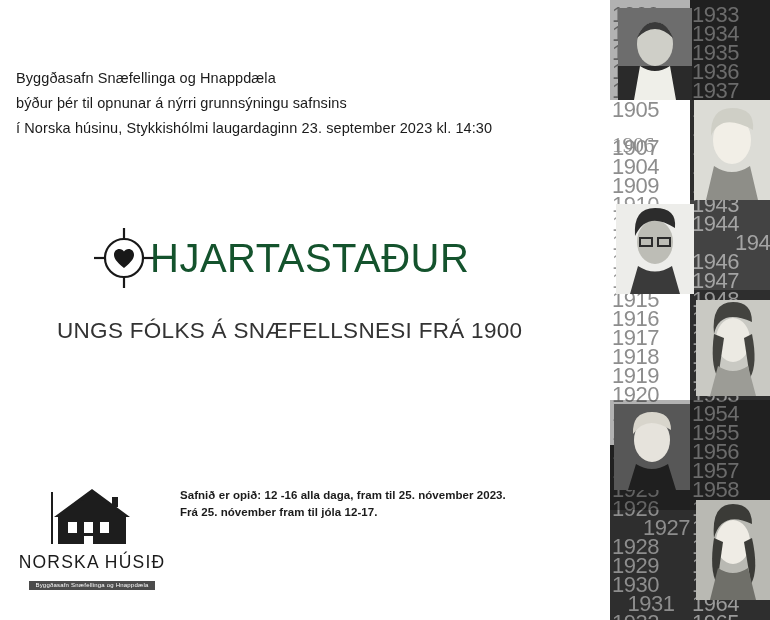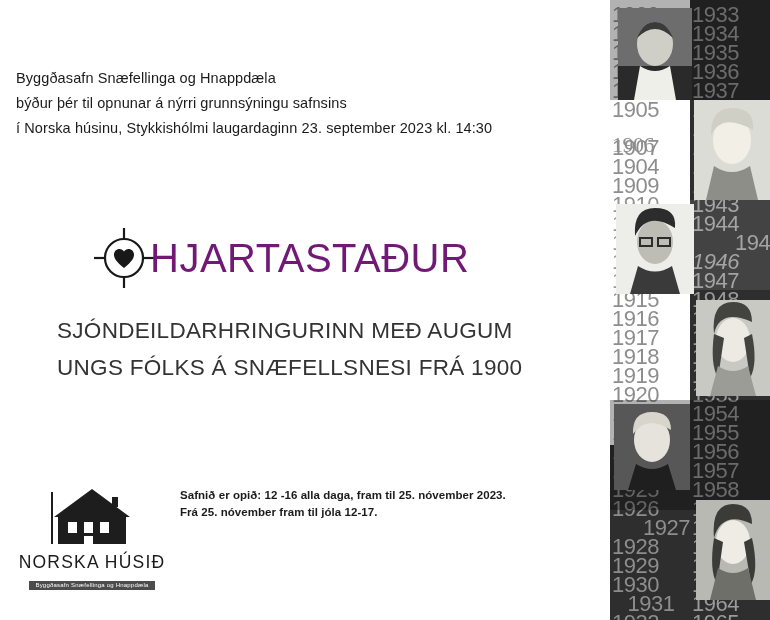--- a/index.html
+++ b/index.html
@@ -45,21 +45,21 @@
     height: 60px;
   }
   .target-icon {
     width: 64px; height: 64px;
     margin-right: -6px;
     flex: 0 0 auto;
   }
   .main-title {
     font-size: 40px;
     letter-spacing: 0.5px;
-    color: #701a75;
+    color: #14532d;
     font-weight: 400;
     line-height: 1;
     white-space: nowrap;
   }
 
   .subtitle {
     position: absolute;
     left: 57px; top: 312px;
     width: 540px;
   }
@@ -189,21 +189,20 @@
           <line x1="32" y1="50" x2="32" y2="62" stroke="#181818" stroke-width="2.2"></line>
           <line x1="2" y1="32" x2="14" y2="32" stroke="#181818" stroke-width="2.2"></line>
           <line x1="50" y1="32" x2="62" y2="32" stroke="#181818" stroke-width="2.2"></line>
           <path d="M32 42 C24 35.5 22 32.2 22 28.8 C22 25.4 24.4 23 27.4 23 C29.4 23 31.1 24.1 32 25.6 C32.9 24.1 34.6 23 36.6 23 C39.6 23 42 25.4 42 28.8 C42 32.2 40 35.5 32 42 Z" fill="#181818"></path>
         </svg>
       </span>
       <span class="main-title">HJARTASTAÐUR</span>
     </div>
 
     <div class="subtitle">
-      <div class="subtitle-line">SJÓNDEILDARHRINGURINN MEÐ AUGUM</div>
       <div class="subtitle-line">UNGS FÓLKS Á SNÆFELLSNESI FRÁ 1900</div>
     </div>
 
     <div class="logo-block">
       <span class="logo-house">
         <svg viewBox="0 0 148 62" aria-hidden="true">
 
           <path d="M40 30 L74 6 L108 30 L108 58 L40 58 Z" fill="#1d1d1d"></path>
           <path d="M36 31 L74 3 L112 31 L108 31 L74 8 L40 31 Z" fill="#1d1d1d"></path>
 
@@ -272,21 +271,21 @@
           <div class="year" style="top: 59px;">1936</div>
           <div class="year" style="top: 78px;">1937</div>
           <div class="year" style="top: 97px;">1938</div>
           <div class="year" style="top: 116px;">1939</div>
           <div class="year" style="top: 135px;">1940</div>
           <div class="year" style="top: 154px;">1941</div>
           <div class="year" style="top: 173px;">1942</div>
           <div class="year" style="top: 192px;">1943</div>
           <div class="year" style="top: 211px;">1944</div>
           <div class="year" style="top: 230px; margin-left: 43px;">1945</div>
-          <div class="year" style="top: 249px; font-style: italic;">1946</div>
+          <div class="year" style="top: 249px;">1946</div>
           <div class="year" style="top: 268px;">1947</div>
           <div class="year" style="top: 287px;">1948</div>
           <div class="year" style="top: 306px;">1949</div>
           <div class="year" style="top: 325px;">1950</div>
           <div class="year" style="top: 344px;">1951</div>
           <div class="year" style="top: 363px;">1952</div>
           <div class="year" style="top: 382px;">1953</div>
           <div class="year" style="top: 401px;">1954</div>
           <div class="year" style="top: 420px;">1955</div>
           <div class="year" style="top: 439px;">1956</div>

